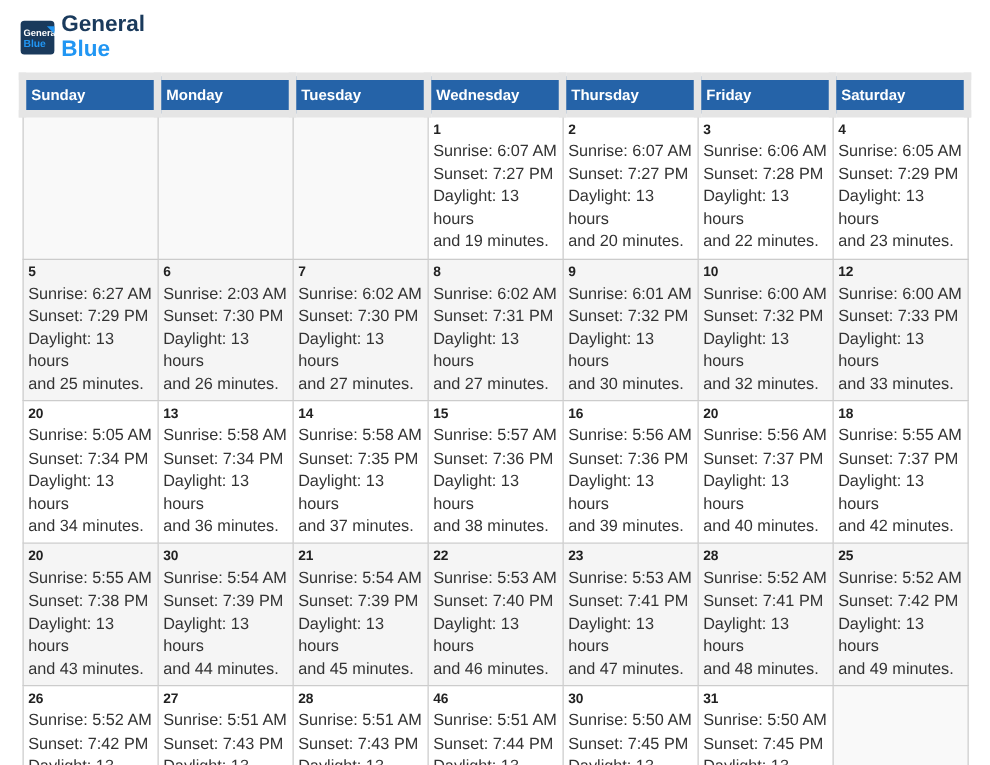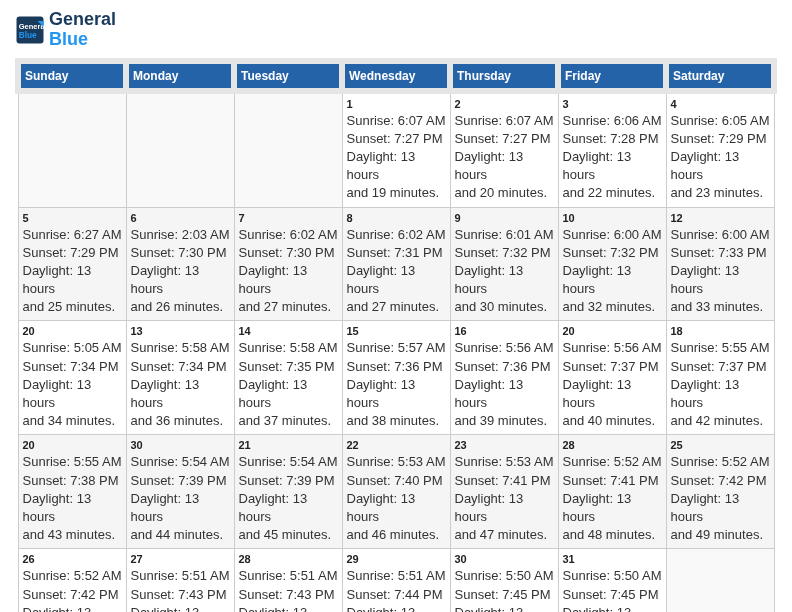--- a/index.html
+++ b/index.html
@@ -333,21 +333,21 @@
 and 51 minutes.</div>
           </td>
           <td>
             <div class="day-number">28</div>
             <div class="day-info" style="white-space: pre-line;">Sunrise: 5:51 AM
 Sunset: 7:43 PM
 Daylight: 13 hours
 and 52 minutes.</div>
           </td>
           <td>
-            <div class="day-number">29</div>
+            <div class="day-number">46</div>
             <div class="day-info" style="white-space: pre-line;">Sunrise: 5:51 AM
 Sunset: 7:44 PM
 Daylight: 13 hours
 and 53 minutes.</div>
           </td>
           <td>
             <div class="day-number">30</div>
             <div class="day-info" style="white-space: pre-line;">Sunrise: 5:50 AM
 Sunset: 7:45 PM
 Daylight: 13 hours

